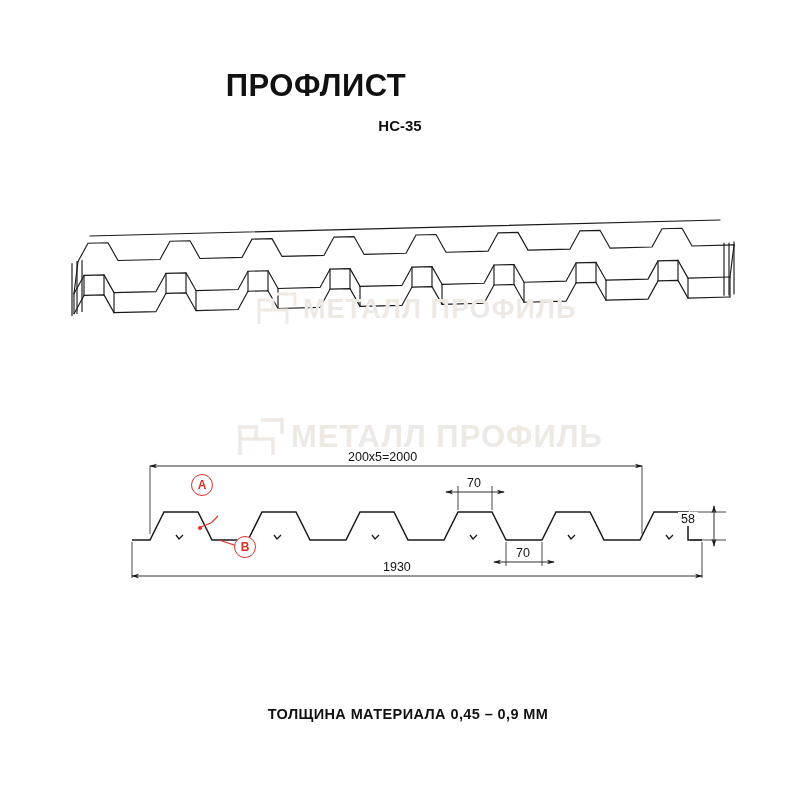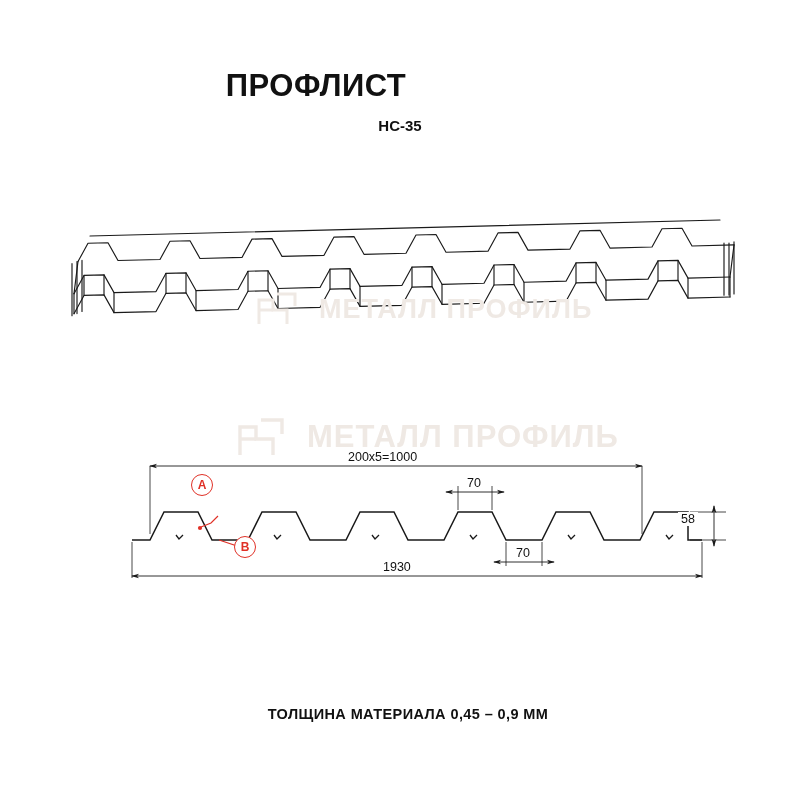--- a/index.html
+++ b/index.html
@@ -87,21 +87,21 @@
 
   .wm-text {
     font-size: 31px;
     font-weight: bold;
     color: #efe9e4;
     letter-spacing: 1px;
     white-space: nowrap;
     font-family: "Liberation Sans", sans-serif;
   }
   .wm-1 .wm-text { font-size: 27px; }
-  .wm-row { display: flex; align-items: center; gap: 20px; }
+  .wm-row { display: flex; align-items: center; gap: 4px; }
 
   
   .callout {
     position: absolute;
     width: 22px;
     height: 22px;
     border: 1.4px solid #e03127;
     border-radius: 50%;
     color: #e03127;
     font-size: 12px;
@@ -310,21 +310,21 @@
       <g stroke="#e03127" stroke-width="1.2" fill="none">
         <path d="M111 97 L121 93 L128 86"></path>
         <path d="M151 123 L147 116 L129 110"></path>
       </g>
       <g fill="#e03127">
         <circle cx="110" cy="98" r="2.1"></circle>
         <circle cx="150.5" cy="124" r="2.1"></circle>
       </g>
     </svg>
 
-    <div class="dim-label" style="left:255px; top:20px;">200х5=1000</div>
+    <div class="dim-label" style="left:255px; top:20px;">200х5=2000</div>
     <div class="dim-label" style="left:290px; top:130px;">1930</div>
     <div class="dim-label" style="left:374px; top:46px;">70</div>
     <div class="dim-label" style="left:423px; top:116px;">70</div>
     <div class="dim-label" style="left:588px; top:82px;">58</div>
   </div>
 
   <div class="callout callout-a">A</div>
   <div class="callout callout-b">B</div>
 
   <div class="footnote">ТОЛЩИНА МАТЕРИАЛА 0,45 – 0,9 ММ</div>

